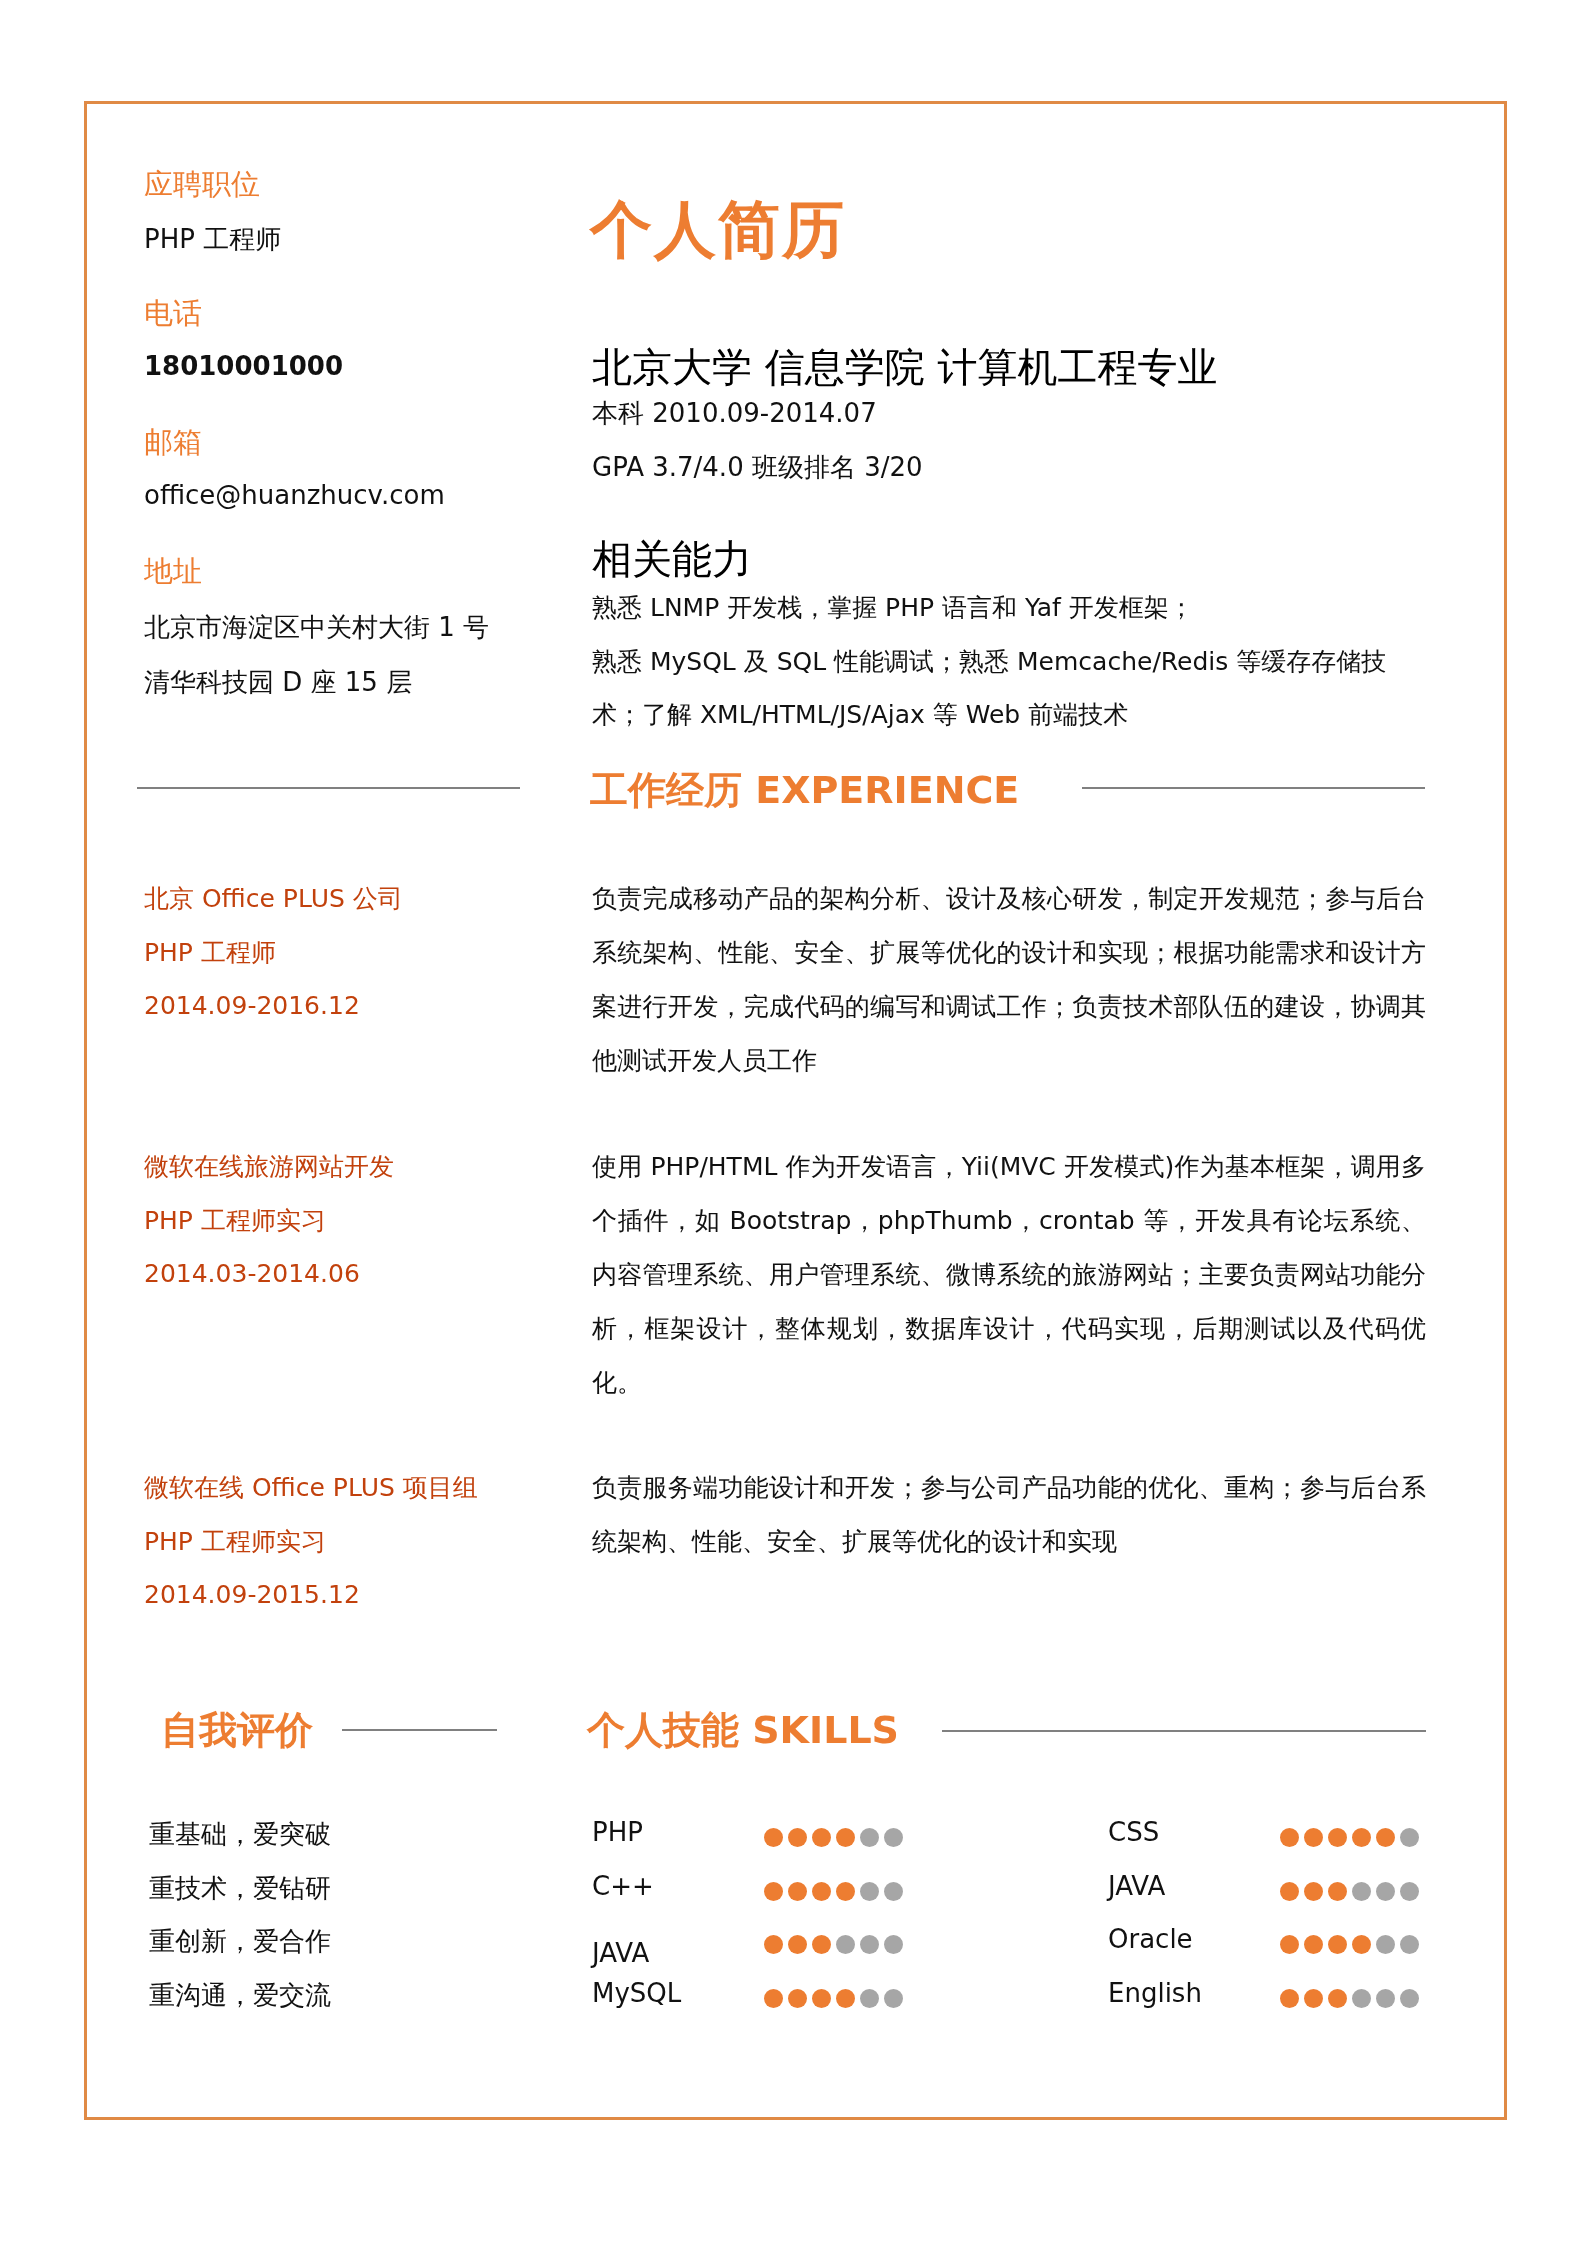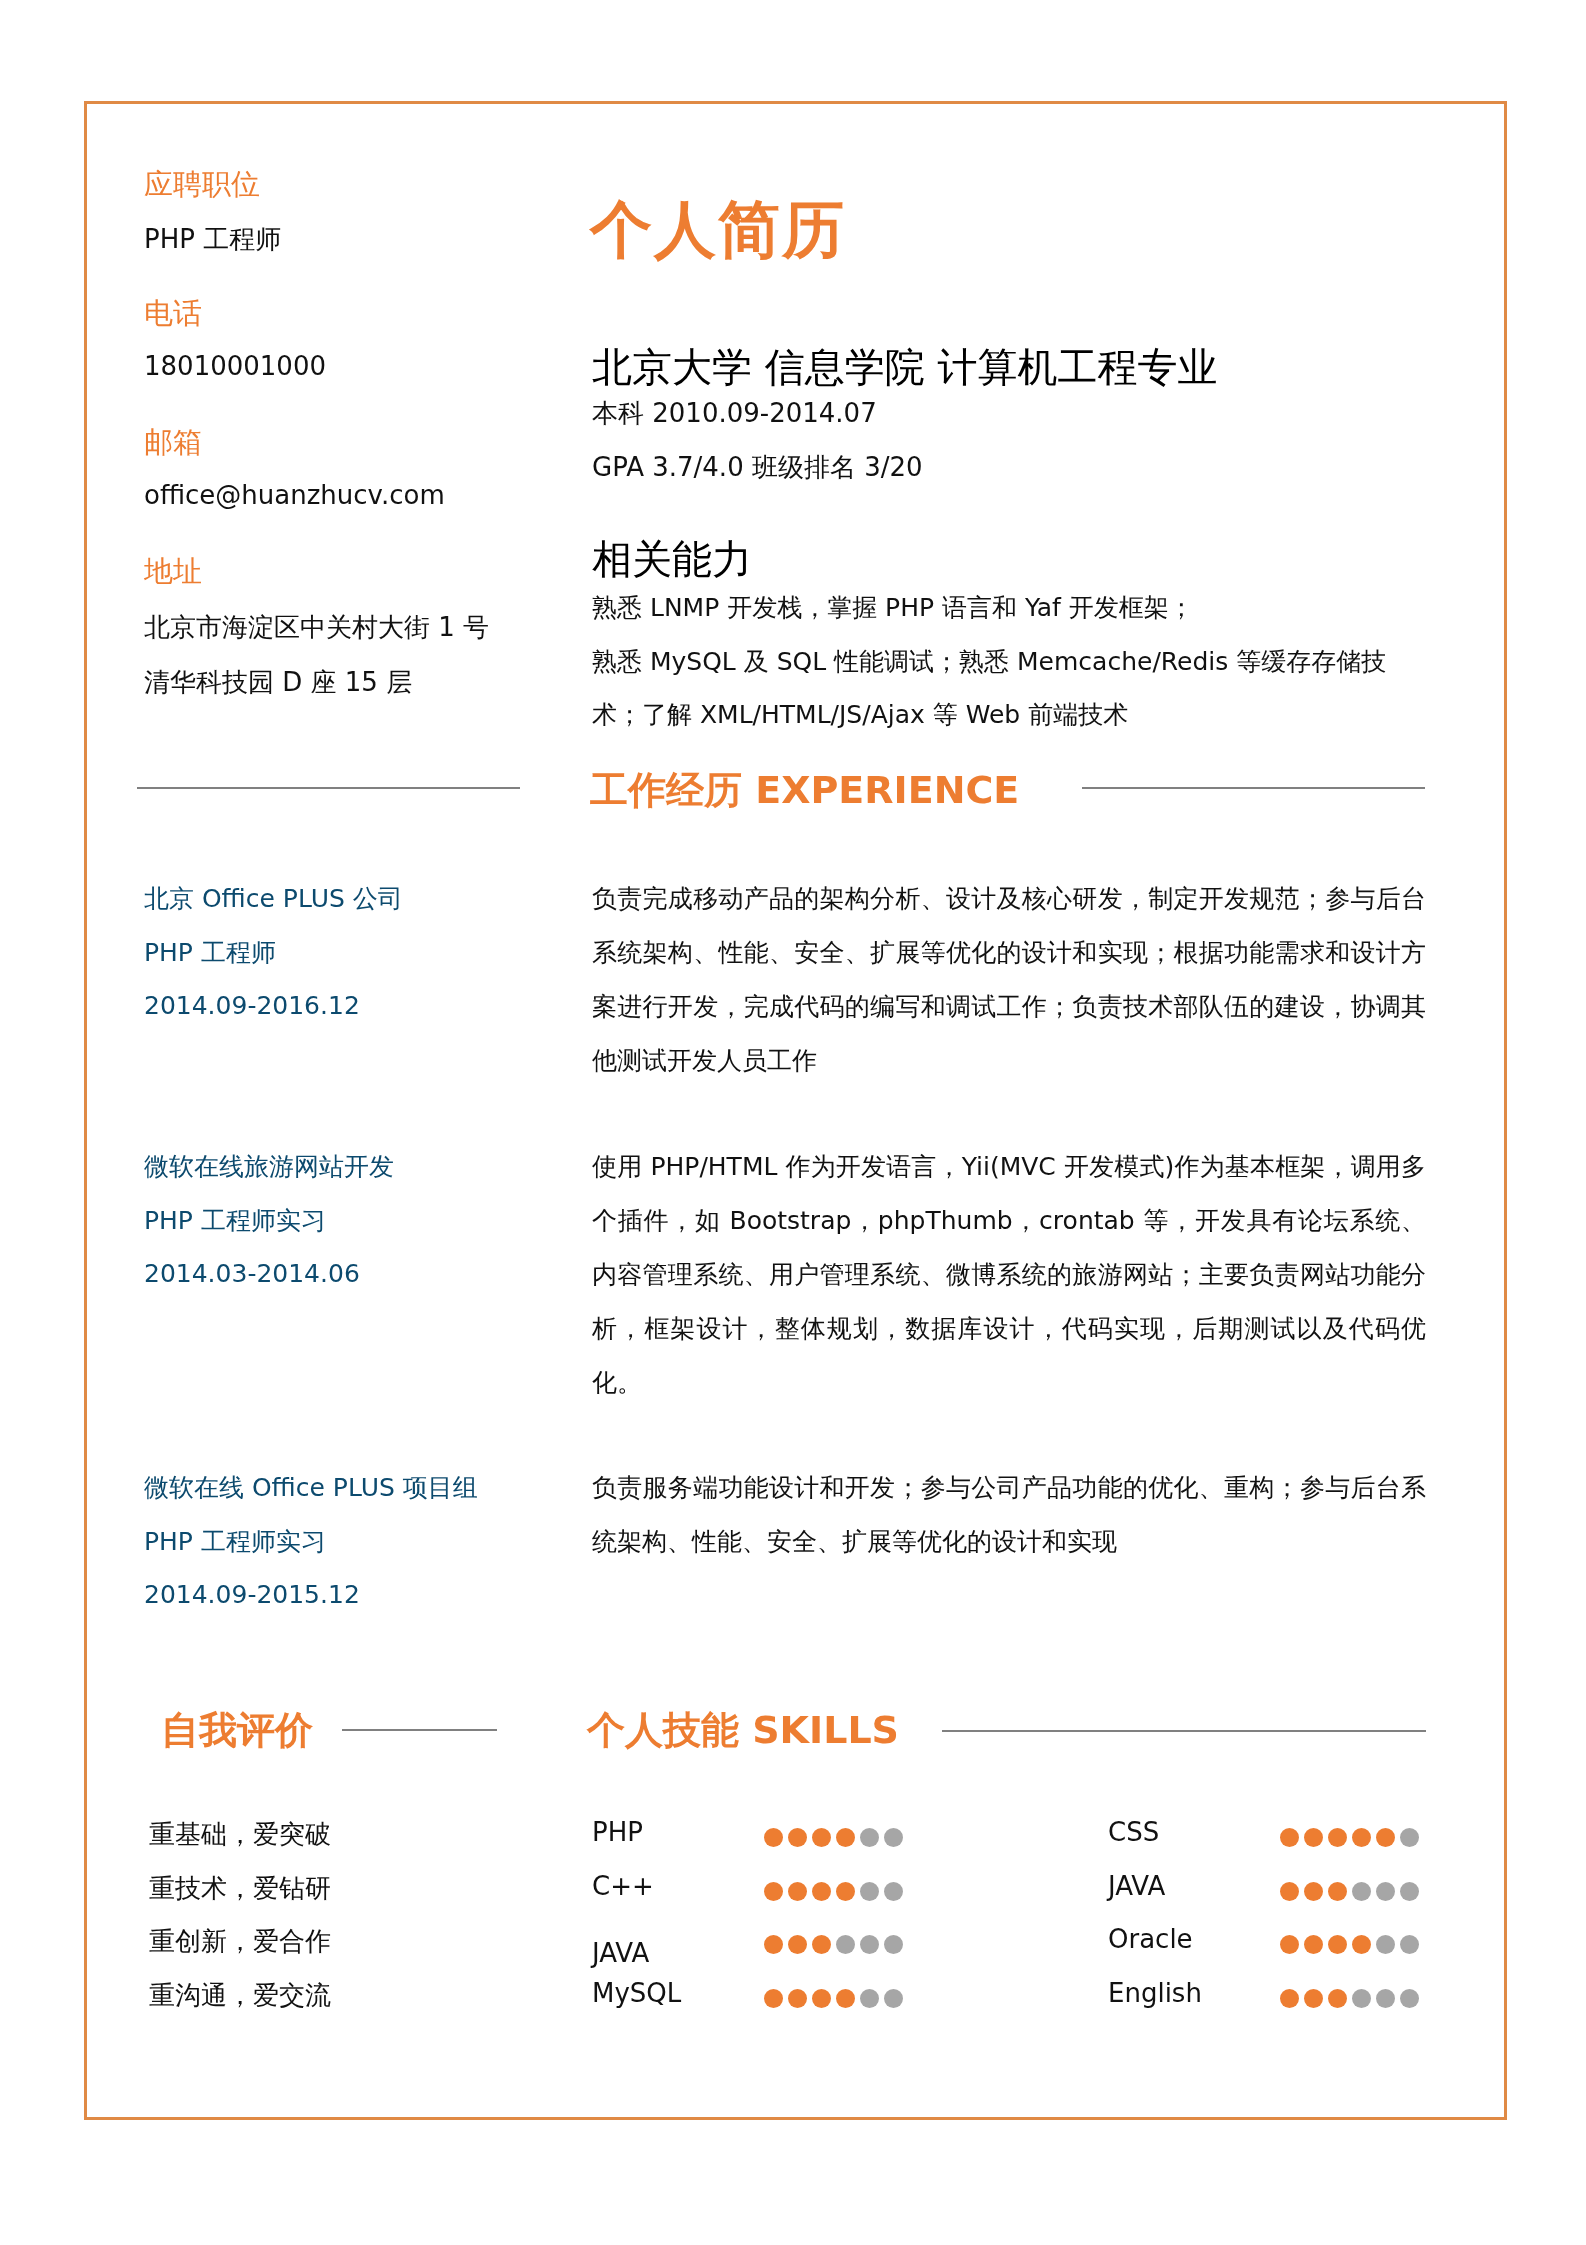--- a/index.html
+++ b/index.html
@@ -8,38 +8,38 @@
   .frame { position:absolute; left:84px; top:101px; width:1417px; height:2013px;
            border:3px solid #E08A45; box-sizing:content-box; }
   .abs { position:absolute; white-space:nowrap; }
   .lbl { font-size:29px; color:#ED7D31; }
   .val { font-size:26px; color:#111; }
   .title { font-size:62px; font-weight:bold; color:#ED7D31; letter-spacing:2px; }
   .edu-head { font-size:40px; color:#000000; }
   .body { font-size:25px; color:#111; line-height:54px; }
   .sec-title { font-size:38px; font-weight:bold; color:#ED7D31; }
   .rule { position:absolute; height:2px; background:#808080; }
-  .exp-left { font-size:25px; color:#0c4a6e; line-height:54px; }
+  .exp-left { font-size:25px; color:#c2410c; line-height:54px; }
   .exp-right { position:absolute; left:592px; width:834px; font-size:25px; color:#111;
                line-height:54px; white-space:normal; text-align:justify; }
   .skill-name { font-size:26px; color:#111; }
   .dots { position:absolute; display:flex; gap:5px; }
   .dot { width:19px; height:19px; border-radius:50%; background:#A6A6A6; }
   .dot.on { background:#ED7D31; }
 </style>
 </head>
 <body>
 
 <div class="frame"></div>
 
 <div>
   <div class="abs lbl" style="left:144px;top:165px;">应聘职位</div>
   <div class="abs val" style="left:144px;top:222px;">PHP 工程师</div>
   <div class="abs lbl" style="left:144px;top:294px;">电话</div>
-  <div class="abs val" style="left:144px;top:351px;">18010001000</div>
+  <div class="abs val" style="left:144px;top:351px;font-weight:bold;">18010001000</div>
   <div class="abs lbl" style="left:144px;top:423px;">邮箱</div>
   <div class="abs val" style="left:144px;top:480px;">office@huanzhucv.com</div>
   <div class="abs lbl" style="left:144px;top:552px;text-align:center;">地址</div>
   <div class="abs val" style="left:144px;top:610px;">北京市海淀区中关村大街 1 号</div>
   <div class="abs val" style="left:144px;top:665px;">清华科技园 D 座 15 层</div>
 </div>
 
 <div class="abs title" style="left:590px;top:188px;">个人简历</div>
 
 <div>

